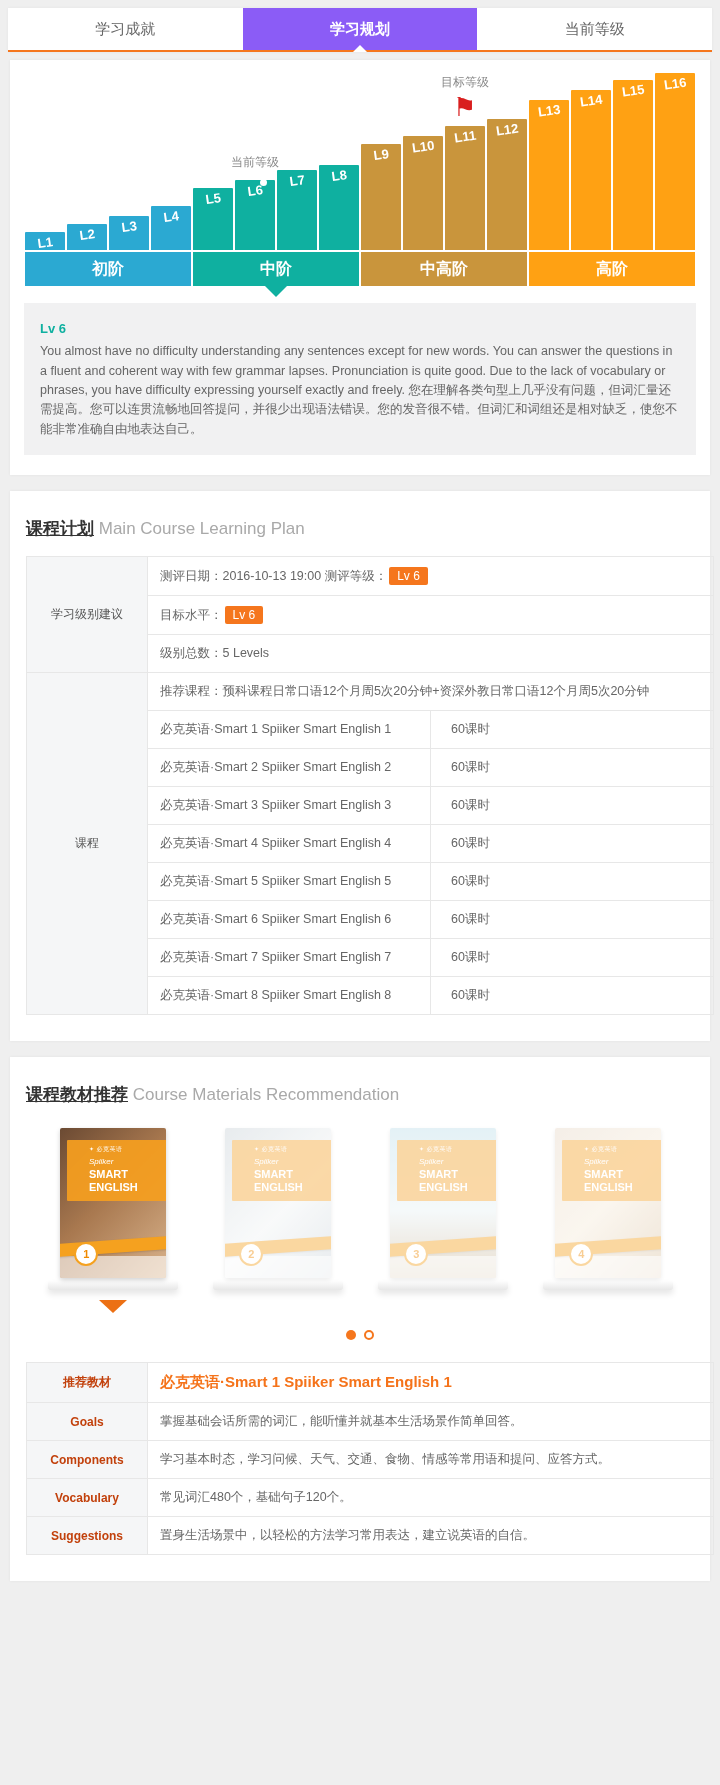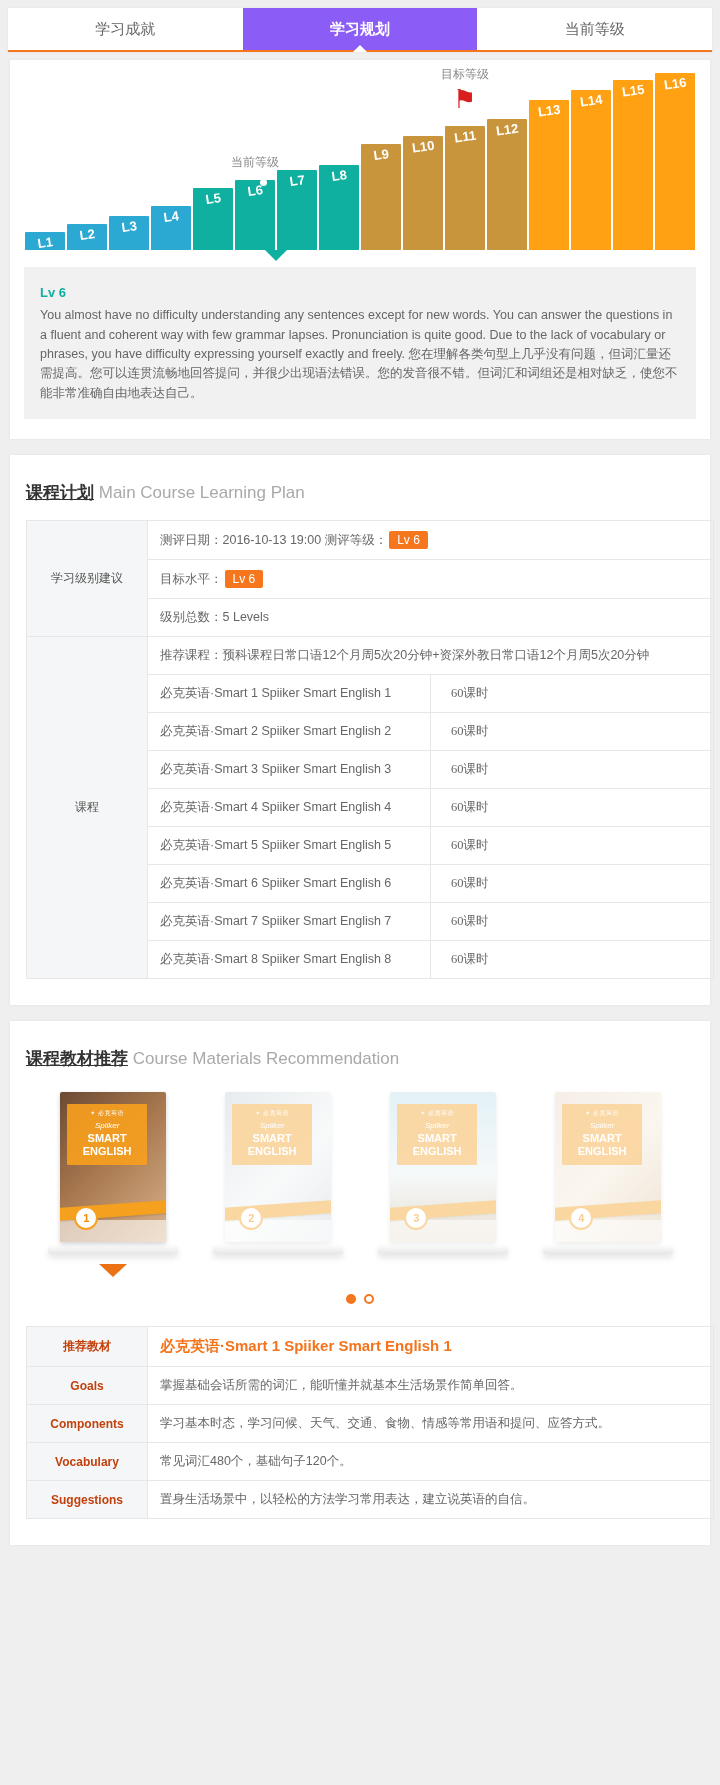--- a/index.html
+++ b/index.html
@@ -43,33 +43,33 @@
 
   
   .sec-head{padding:26px 16px 14px;font-size:17px;}
   .sec-head .cn{font-weight:bold;color:#333;text-decoration:underline;}
   .sec-head .en{color:#A9A9A9;}
 
   
   table.grid{border-collapse:collapse;margin:2px 16px 8px;width:688px;font-size:12.5px;color:#666;table-layout:fixed;}
   table.grid th,table.grid td{border:1px solid #E7E7E7;padding:10px 12px;text-align:left;vertical-align:middle;word-wrap:break-word;}
   table.grid th{background:#F5F6F7;width:96px;font-weight:normal;color:#555;text-align:center;font-size:12px;}
-  table.grid td.time{width:96px;padding-left:20px;font-family:Liberation Serif, serif;}
+  table.grid td.time{width:96px;padding-left:20px;}
   table.grid th.blabel{font-weight:bold;color:#c2410c;}
   td.hl{color:#F5731A;font-weight:bold;font-size:15px;}
   .badge{display:inline-block;background:#F5761D;color:#fff;padding:2px 8px;border-radius:2px;font-size:12px;margin-left:2px;}
 
   
   .books{display:flex;padding:8px 20px 0;}
   .book-slot{flex:1;display:flex;flex-direction:column;align-items:center;}
   .book{width:106px;height:150px;position:relative;border-radius:2px;overflow:hidden;box-shadow:0 2px 5px rgba(0,0,0,.18);}
   .book.dim{opacity:.42;}
   .cover{position:absolute;top:0;left:0;right:0;bottom:0;}
   .cover-strip{position:absolute;left:0;right:0;bottom:0;height:15%;background:rgba(255,255,255,.6);}
-  .panel{position:absolute;top:8%;left:7%;width:57%;padding:5px 10px 7px;background:rgba(245,158,31,.93);color:#fff;border-radius:1px;text-align:center;}
+  .panel{position:absolute;top:8%;left:7%;width:57%;padding:5px 22px 7px;background:rgba(245,158,31,.93);color:#fff;border-radius:1px;}
   .panel .logo{font-size:6px;opacity:.95;margin-bottom:3px;letter-spacing:.5px;}
   .panel .series{font-style:italic;font-size:8px;margin-bottom:2px;}
   .panel .smart{font-size:11px;font-weight:bold;line-height:1.2;}
   .ribbon{position:absolute;left:-5%;right:-5%;bottom:17%;height:13px;background:#F5A11F;transform:rotate(-4deg);box-shadow:0 1px 2px rgba(0,0,0,.15);}
   .num-circle{position:absolute;bottom:8%;left:14%;width:20px;height:20px;background:#fff;border:2px solid #F5A11F;border-radius:50%;
     color:#F08A00;font-weight:bold;font-size:11px;line-height:20px;text-align:center;}
   .shelf{width:130px;height:9px;margin-top:3px;background:linear-gradient(#fdfdfd,#e7e7e7);border-radius:2px;box-shadow:0 4px 6px rgba(0,0,0,.10);}
   .tri-row{height:18px;position:relative;margin:10px 20px 0;}
   .sel-tri{position:absolute;left:12.5%;transform:translateX(-50%);
     border-left:14px solid transparent;border-right:14px solid transparent;border-top:13px solid #EC7014;}
@@ -135,24 +135,30 @@
           <div class="bar" style="height: 160px; background: rgb(255, 161, 19);">
             <span class="bar-label">L14</span>
           </div>
           <div class="bar" style="height: 170px; background: rgb(255, 161, 19);">
             <span class="bar-label">L15</span>
           </div>
           <div class="bar" style="height: 177px; background: rgb(255, 161, 19);">
             <span class="bar-label">L16</span>
           </div>
           <div class="marker" style="left: 34.375%; bottom: 76px;"><div class="marker-label">当前等级</div><span class="pin"></span></div>
-          <div class="marker" style="left: 65.625%; bottom: 138px;">
+          <div class="marker" style="left: 65.625%; bottom: 130px;">
             <div class="marker-label">目标等级</div>
             <span class="flag">⚑</span>
           </div>
+        </div>
+      <div class="stages">
+          <div class="stage" style="background: rgb(43, 169, 210);">初阶</div>
+          <div class="stage" style="background: rgb(15, 176, 160);">中阶</div>
+          <div class="stage" style="background: rgb(201, 149, 60);">中高阶</div>
+          <div class="stage" style="background: rgb(255, 161, 19);">高阶</div>
         </div>
       <div class="stage-pointer-row">
         <span class="stage-pointer"></span>
       </div>
     </div>
 
     <div class="desc-box">
       <h4 class="h-level">Lv 6</h4>
       <p>You almost have no difficulty understanding any sentences except for new words. You can answer the questions in a fluent and coherent way with few grammar lapses. Pronunciation is quite good. Due to the lack of vocabulary or phrases, you have difficulty expressing yourself exactly and freely. 您在理解各类句型上几乎没有问题，但词汇量还需提高。您可以连贯流畅地回答提问，并很少出现语法错误。您的发音很不错。但词汇和词组还是相对缺乏，使您不能非常准确自由地表达自己。</p>
     </div>

